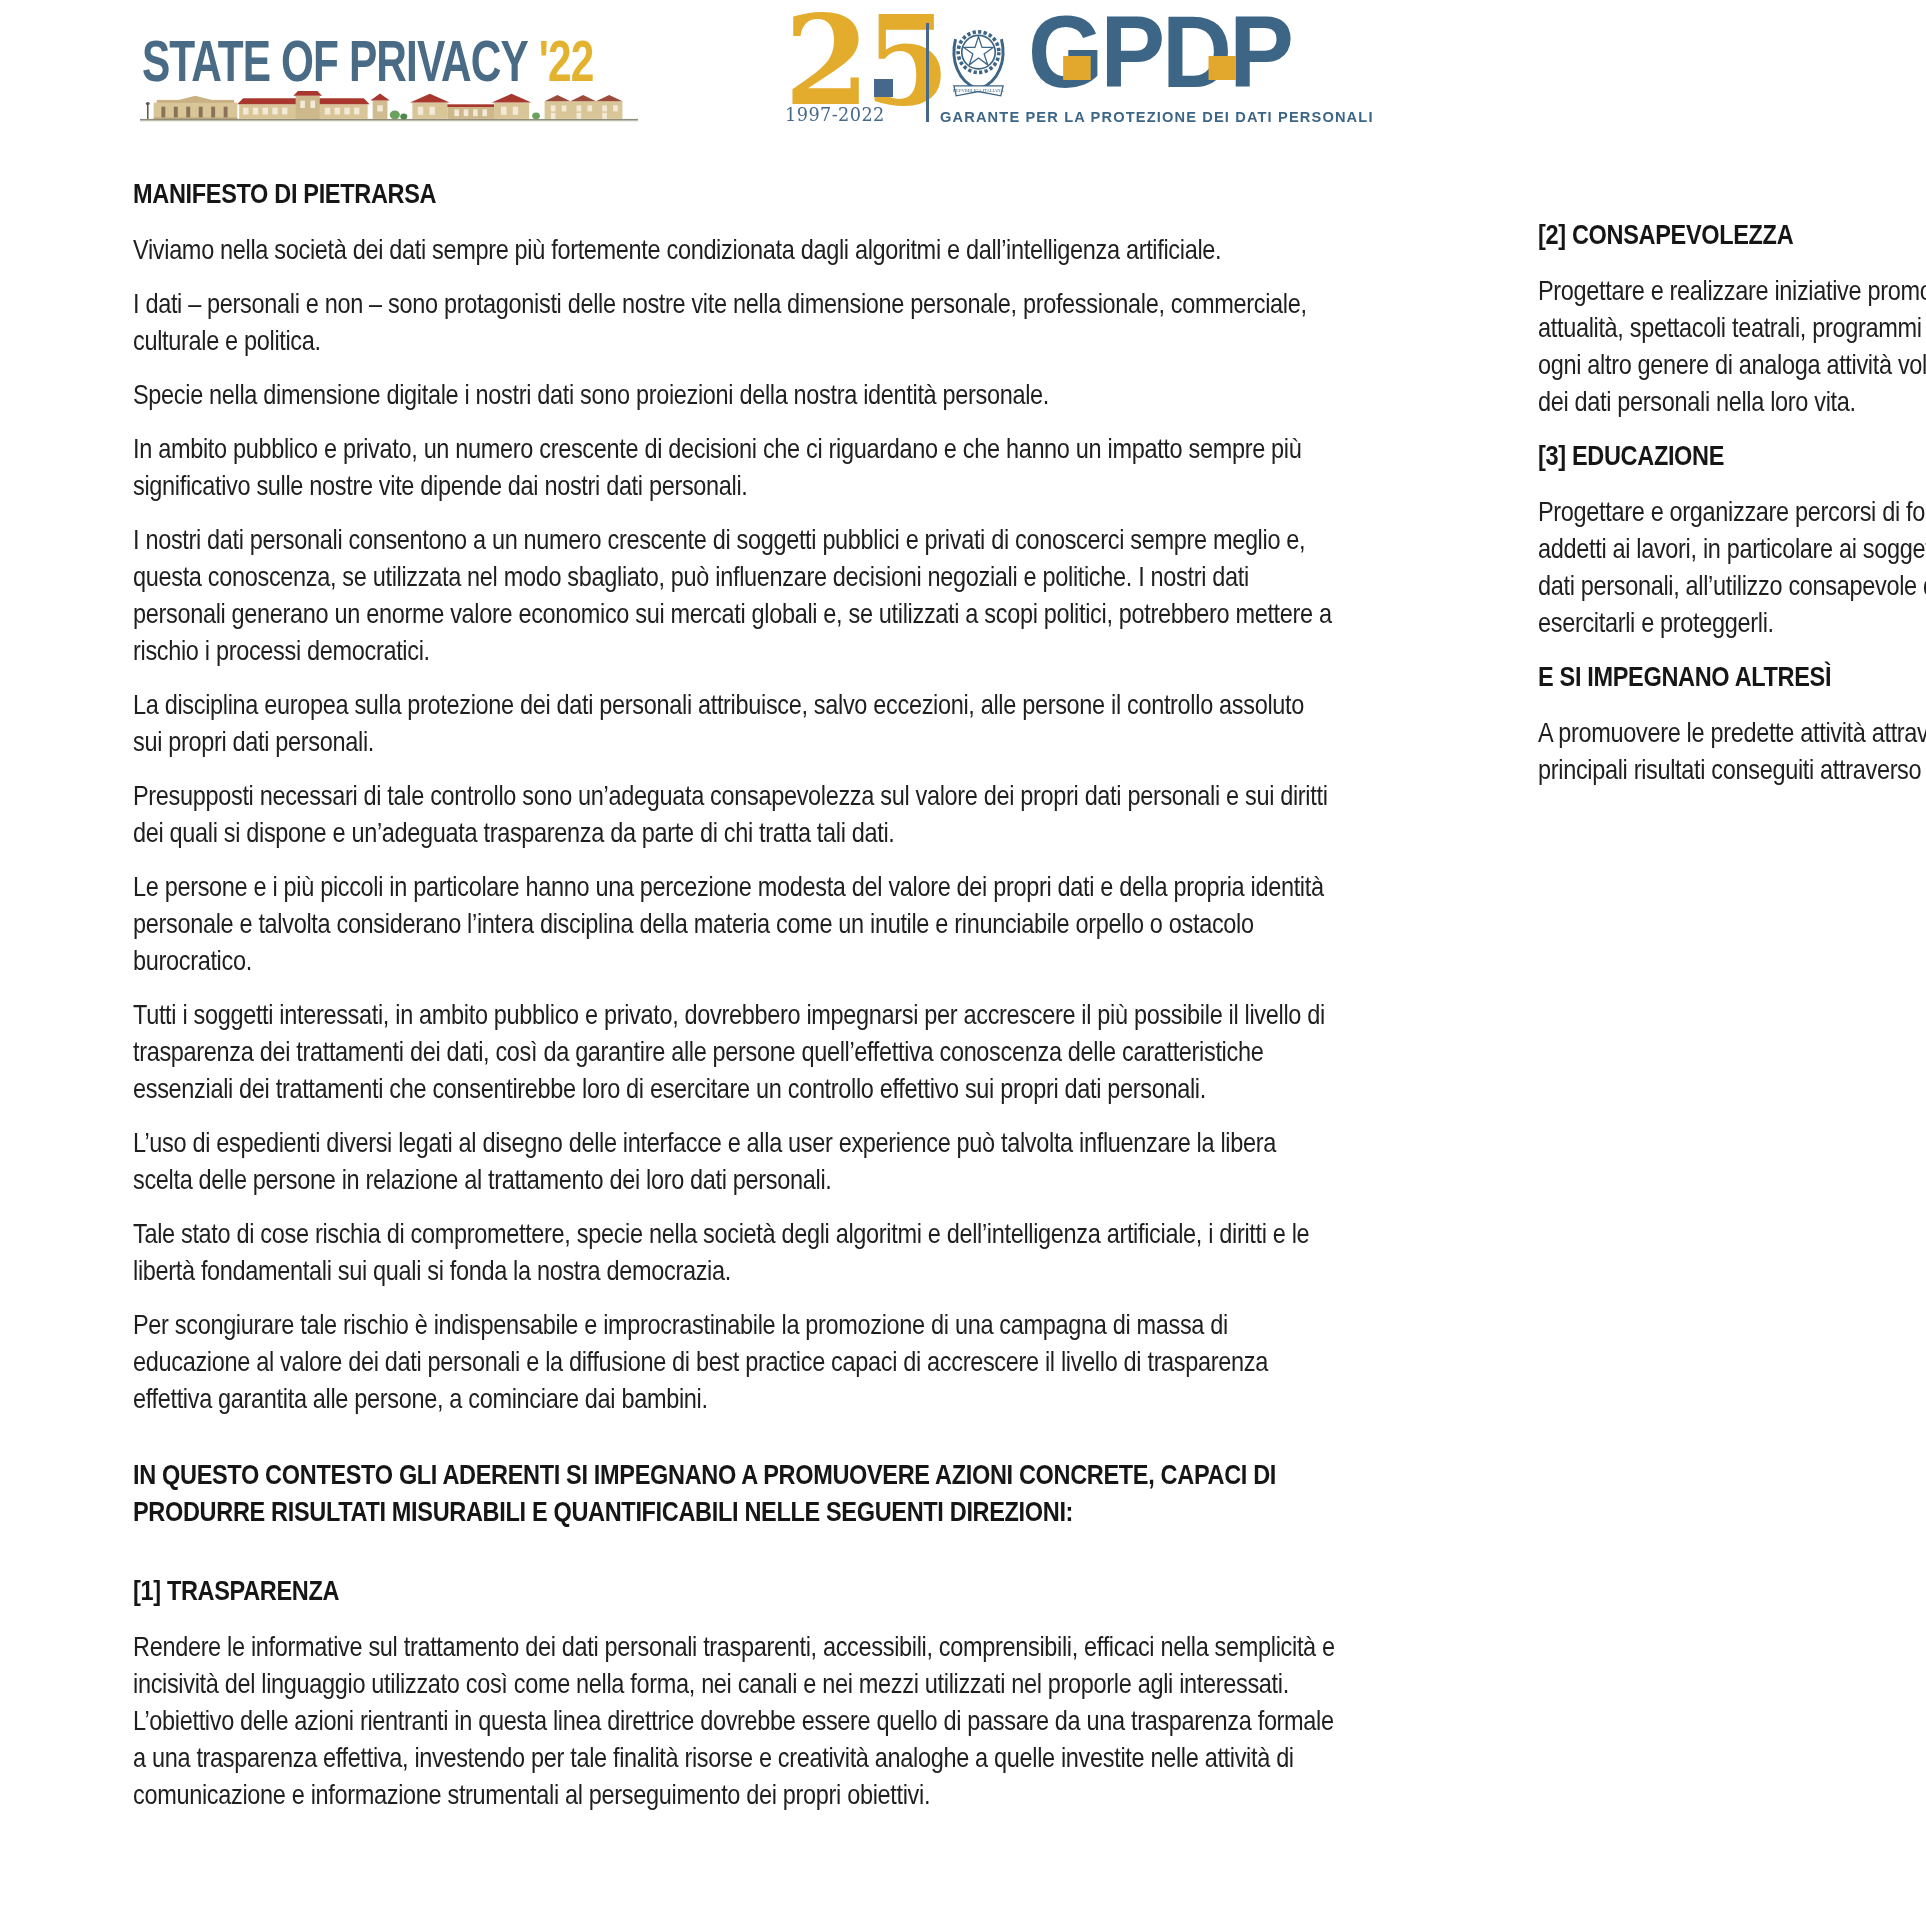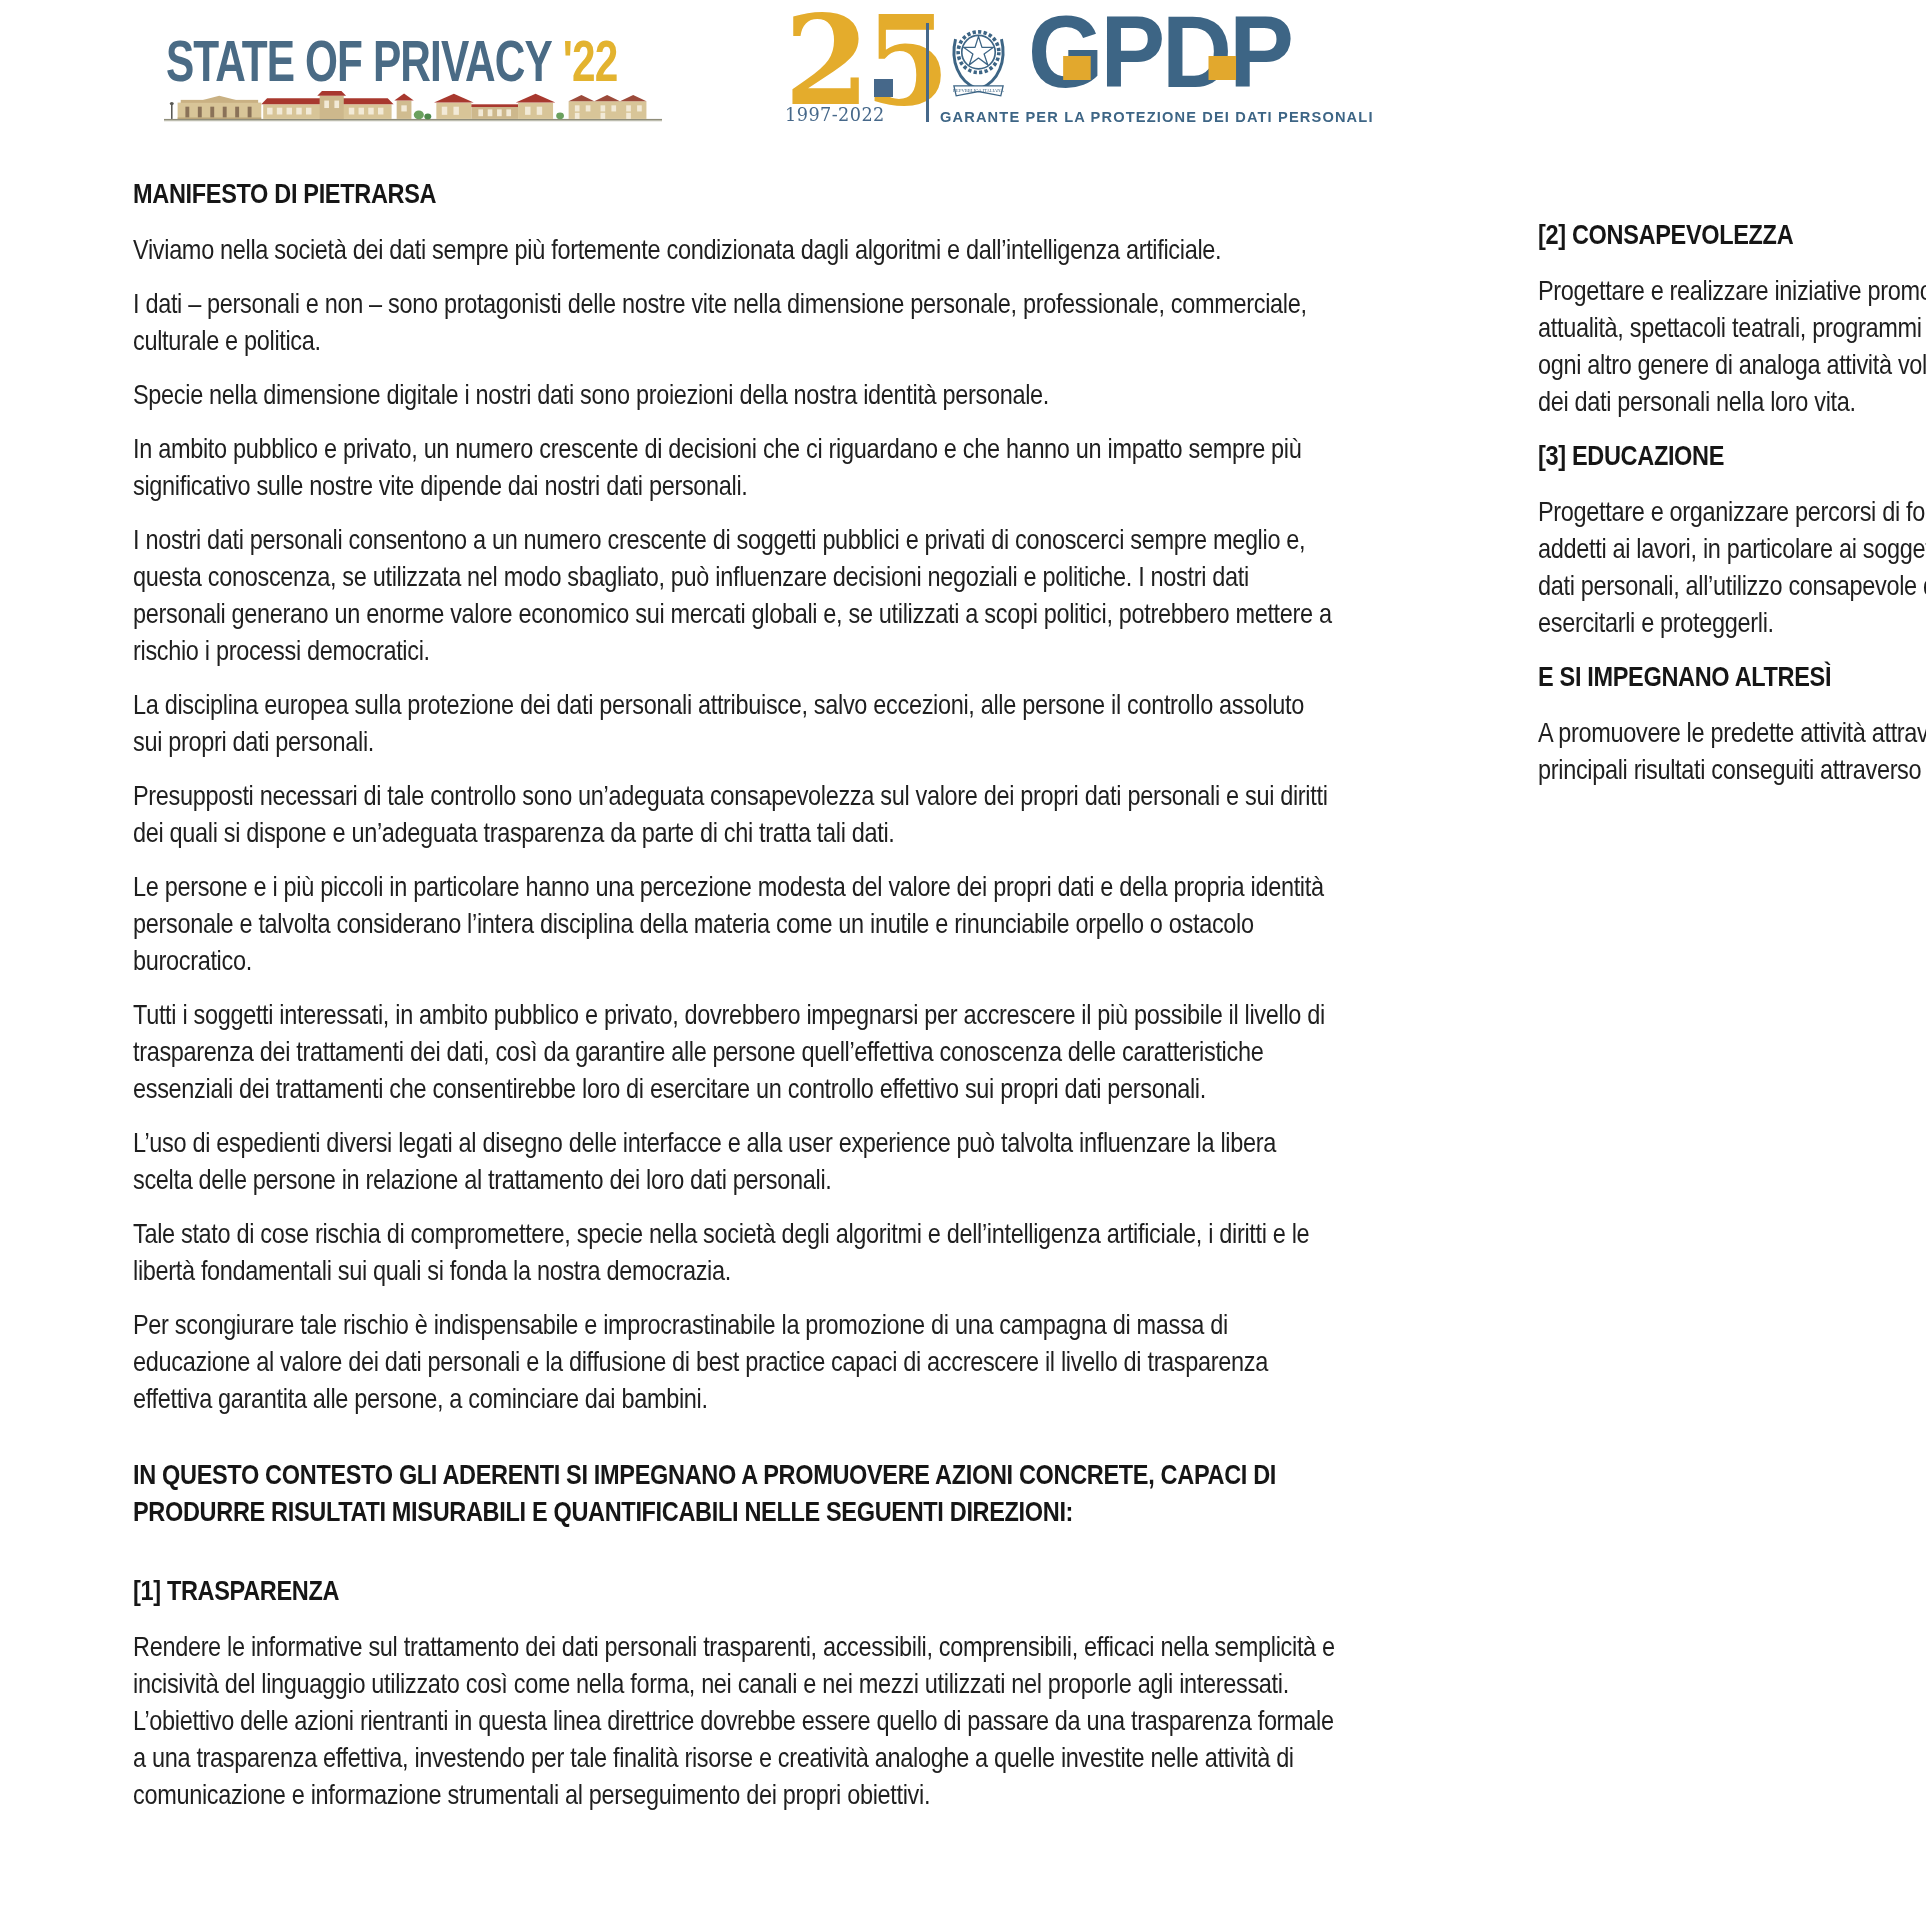--- a/index.html
+++ b/index.html
@@ -1,21 +1,21 @@
 <!DOCTYPE html>
 <html style="font-size:6.2px"><head>
 <meta charset="utf-8">
 <style>
   html,body{margin:0;padding:0;}
   body{
     width:2828px;height:2000px;position:relative;background:#ffffff;
     font-family:"Liberation Sans", sans-serif;color:#212121;overflow:hidden;
   }
   
-  .sop-logo{position:absolute;left:166px;top:32px;width:497px;height:92px;}
+  .sop-logo{position:absolute;left:142px;top:32px;width:497px;height:92px;}
   .sop-title{
     font-weight:bold;font-size:58px;line-height:1;letter-spacing:-1.2px;
     color:#4a6b85;white-space:nowrap;transform:scaleX(0.73);transform-origin:0 0;
   }
   .sop-year{color:#e3b32f;}
   .sop-skyline{position:absolute;left:-1.9px;top:57px;width:498px;height:34px;}
   .gpdp-logo{position:absolute;left:782px;top:21px;width:539px;height:108px;}
   .g25{
     position:absolute;left:2.3px;top:-21px;font-family:"DejaVu Serif", serif;font-weight:bold;
     font-size:123px;line-height:123px;color:#e4ac2c;letter-spacing:-5.4px;

